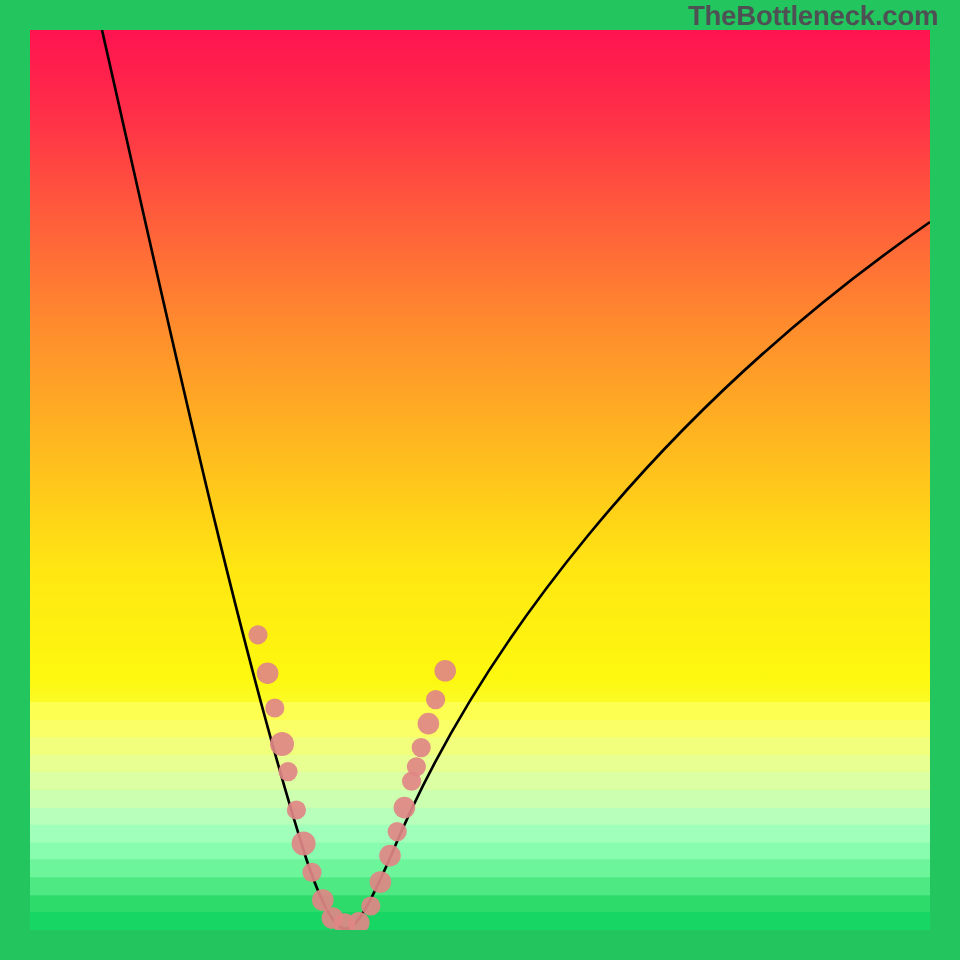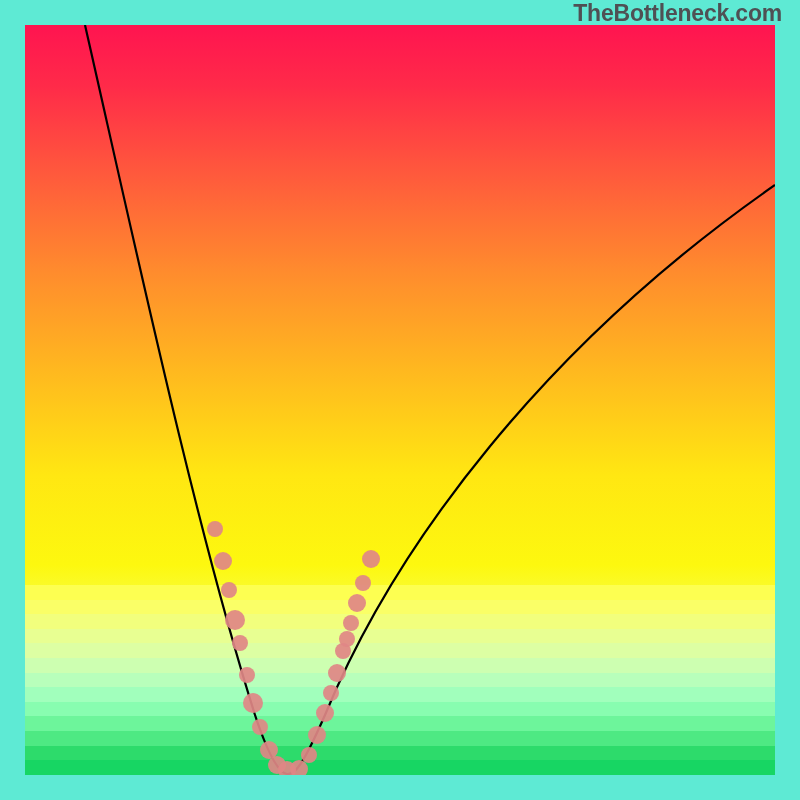--- a/index.html
+++ b/index.html
@@ -9,21 +9,21 @@
     height: 800px;
     overflow: hidden;
     background: #000;
   }
   .frame {
     position: absolute;
     left: 0;
     top: 0;
     width: 800px;
     height: 800px;
-    background: #5eead4;
+    background: #22c55e;
   }
   .plot-area {
     position: absolute;
     left: 25px;
     top: 25px;
     width: 750px;
     height: 750px;
     overflow: hidden;
     background: linear-gradient(to bottom,
       #ff1450 0%,

